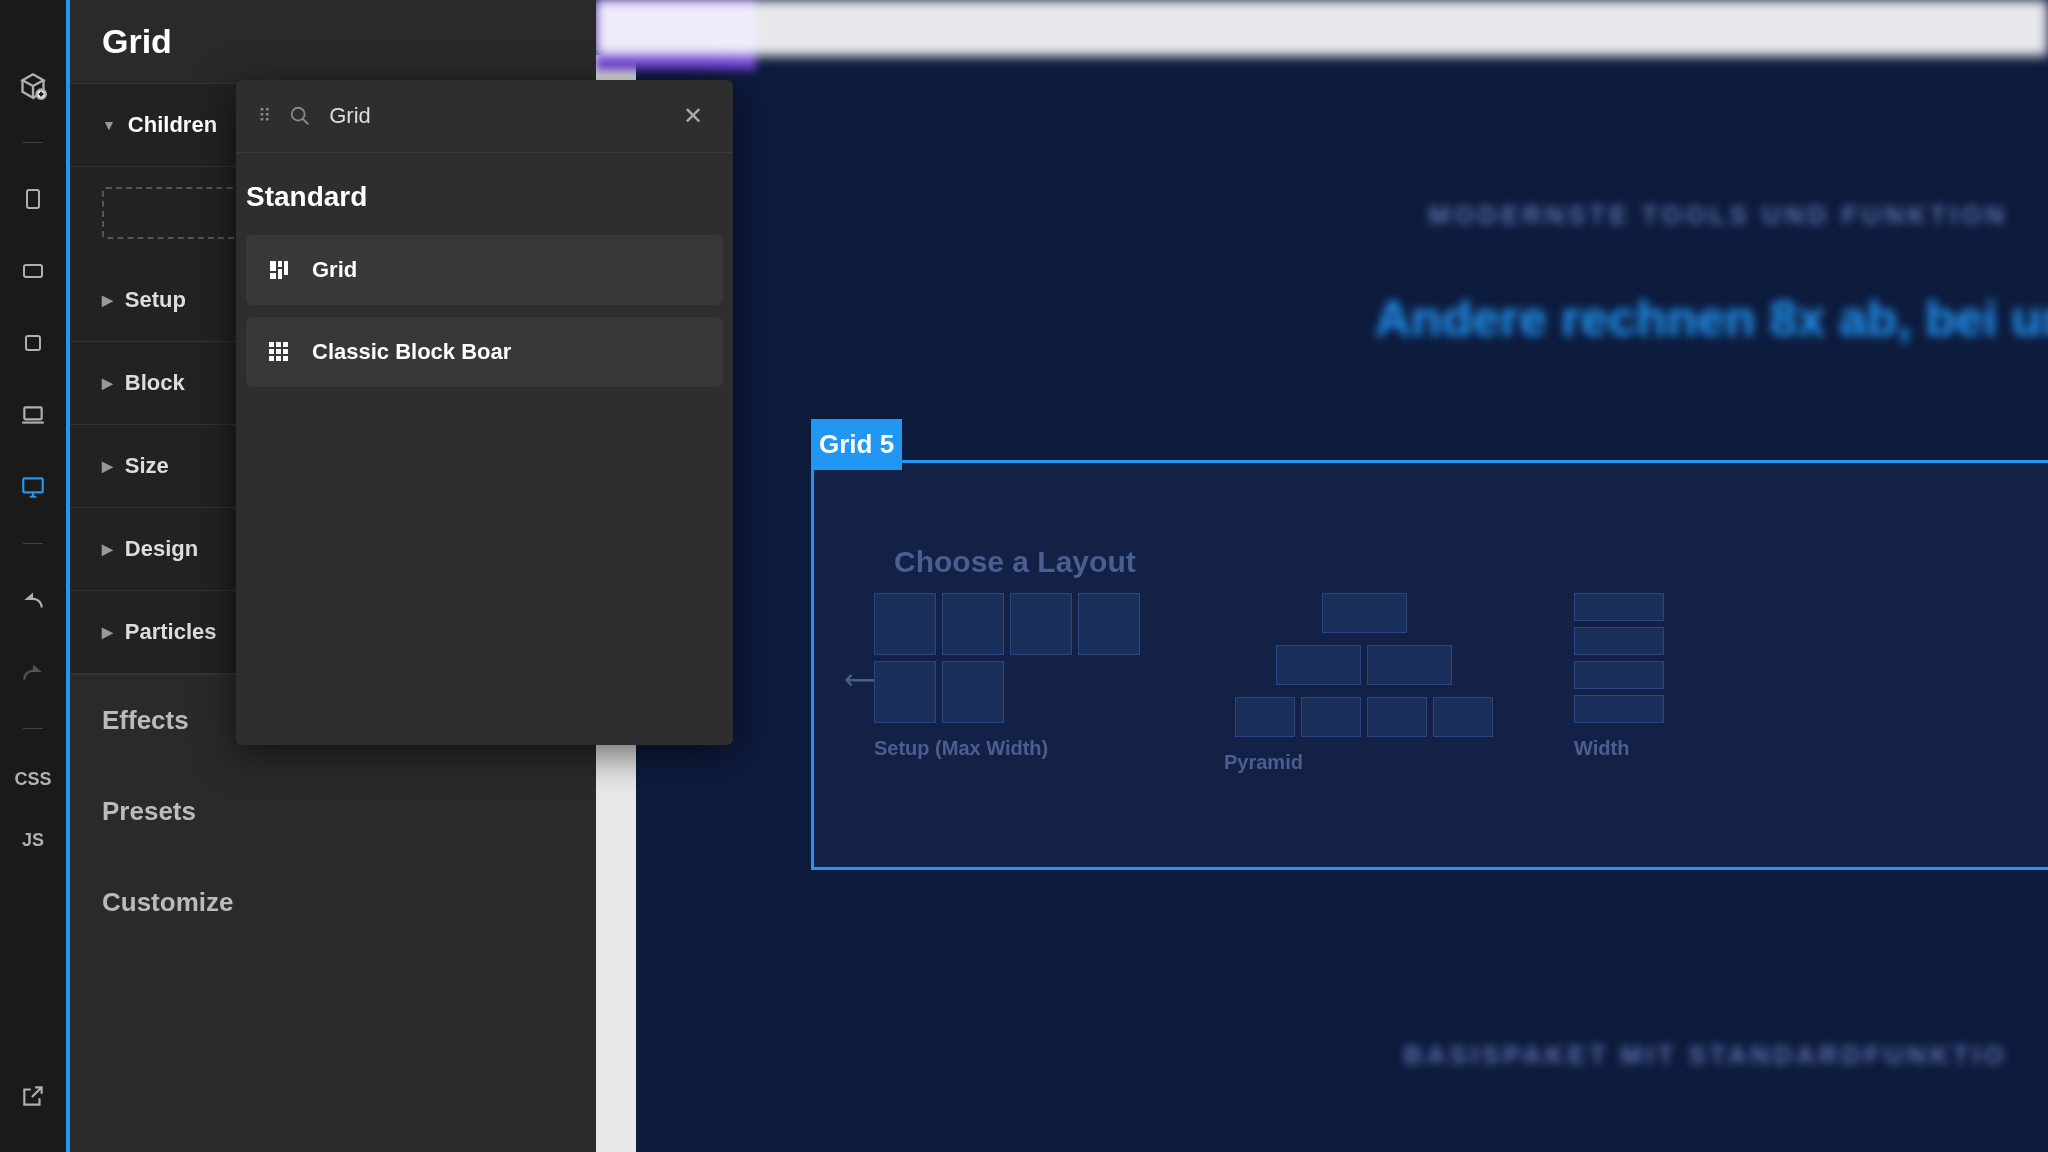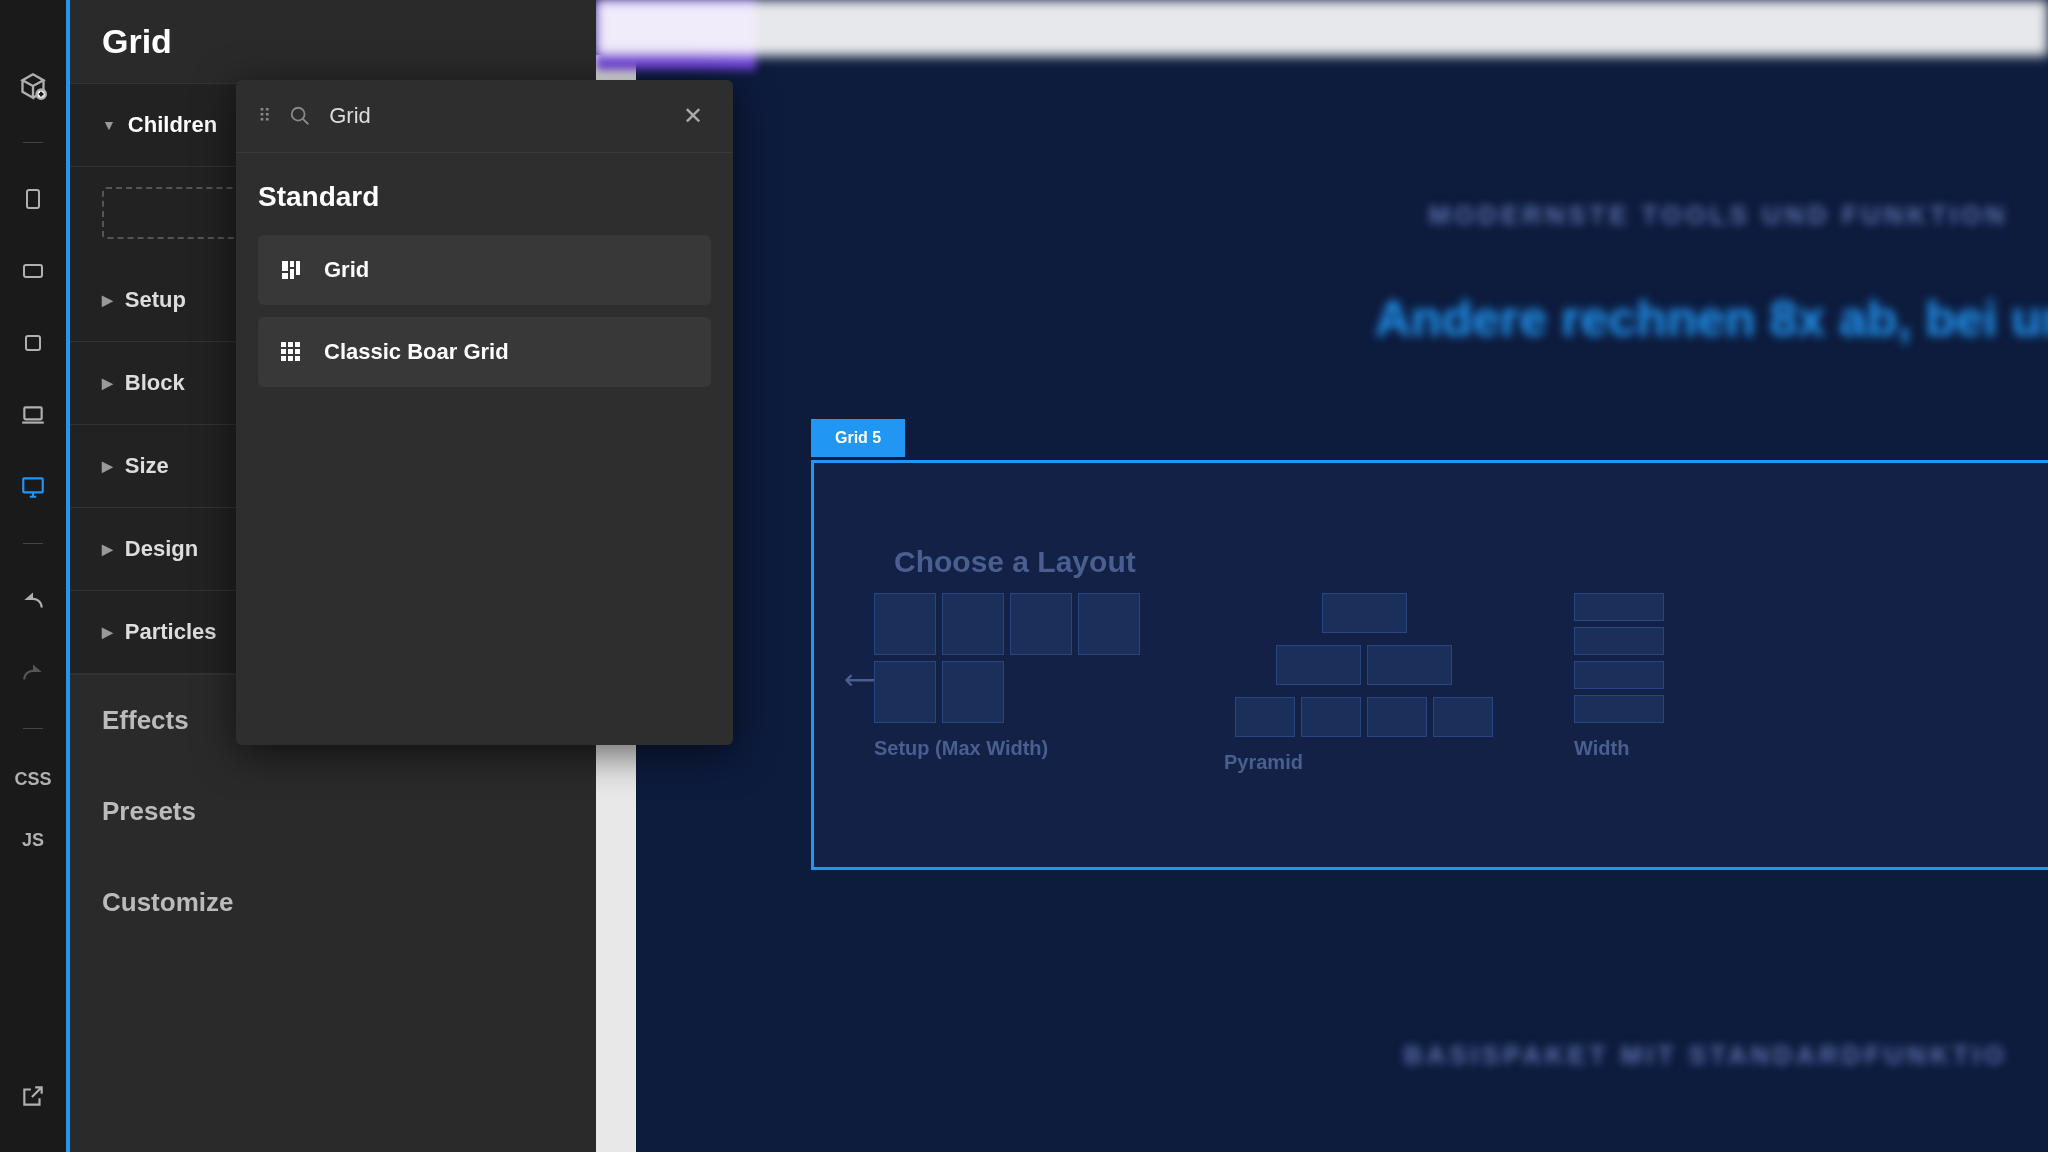--- a/index.html
+++ b/index.html
@@ -45,21 +45,21 @@
 }
 .search-bar {
   display: flex; align-items: center; padding: 18px 22px; gap: 18px; border-bottom: 1px solid #3a3a3a;
 }
 .drag-dots { color: #888; font-size: 18px; cursor: grab; }
 .search-icon { color: #888; }
 .search-input {
   flex: 1; background: transparent; border: none; outline: none; color: #ddd; font-size: 22px;
 }
 .close-btn { color: #aaa; font-size: 24px; cursor: pointer; padding: 4px 8px; }
-.popup-body { padding: 28px 22px; }
+.popup-body { padding: 28px 10px; }
 .popup-section-title { font-size: 28px; font-weight: 700; margin-bottom: 22px; }
 .result-item {
   display: flex; align-items: center; gap: 20px; padding: 22px 20px;
   background: #383838; border-radius: 6px; margin-bottom: 12px; cursor: pointer; font-size: 22px; font-weight: 600;
 }
 .result-item .ricon { width: 26px; height: 26px; display: flex; align-items: center; justify-content: center; }
 
 .canvas {
   position: absolute; left: 596px; top: 0; right: 0; bottom: 0;
   background: #0d1b3d; overflow: hidden;
@@ -79,21 +79,21 @@
 }
 .blur-text-3 {
   position: absolute; top: 1040px; right: 40px; color: #5a6fa8; font-size: 26px; font-weight: 700; letter-spacing: 4px; filter: blur(4px);
 }
 
 .selected-box {
   position: absolute; left: 215px; top: 460px; right: -20px; height: 410px;
   border: 3px solid #2196f3; background: rgba(30,50,90,0.3);
 }
 .sel-label {
-  position: absolute; top: -44px; left: -3px; background: #2196f3; padding: 10px 24px; font-size: 16px; font-weight: 600;
+  position: absolute; top: -44px; left: -3px; background: #2196f3; padding: 10px 8px; font-size: 26px; font-weight: 600;
 }
 .choose-title {
   position: absolute; top: 82px; left: 80px; font-size: 30px; font-weight: 700; color: #4a5f8f; text-align: right;
 }
 .layout-row {
   position: absolute; top: 130px; left: 60px; right: 0; display: flex; gap: 70px; align-items: flex-start;
 }
 .layout-card { display: flex; flex-direction: column; gap: 14px; }
 .layout-preview { display: flex; flex-wrap: wrap; gap: 6px; width: 280px; }
 .pblock { background: #1a2f5a; border: 1px solid #2a4580; }
@@ -237,21 +237,21 @@
             <rect x="9" y="2" width="5" height="5"></rect>
             <rect x="16" y="2" width="5" height="5"></rect>
             <rect x="2" y="9" width="5" height="5"></rect>
             <rect x="9" y="9" width="5" height="5"></rect>
             <rect x="16" y="9" width="5" height="5"></rect>
             <rect x="2" y="16" width="5" height="5"></rect>
             <rect x="9" y="16" width="5" height="5"></rect>
             <rect x="16" y="16" width="5" height="5"></rect>
           </svg>
       </span>
-      <span>Classic Boar Grid</span>
+      <span>Classic Block Boar</span>
     </div>
   </div>
 </div>
 
 <div class="canvas">
   <div class="canvas-purple"></div>
   <div class="canvas-top"></div>
   <div class="blur-text-1">MODERNSTE TOOLS UND FUNKTION</div>
   <div class="blur-text-2">Andere rechnen 8x ab, bei uns l</div>
   <div class="blur-text-3">BASISPAKET MIT STANDARDFUNKTIO</div>

